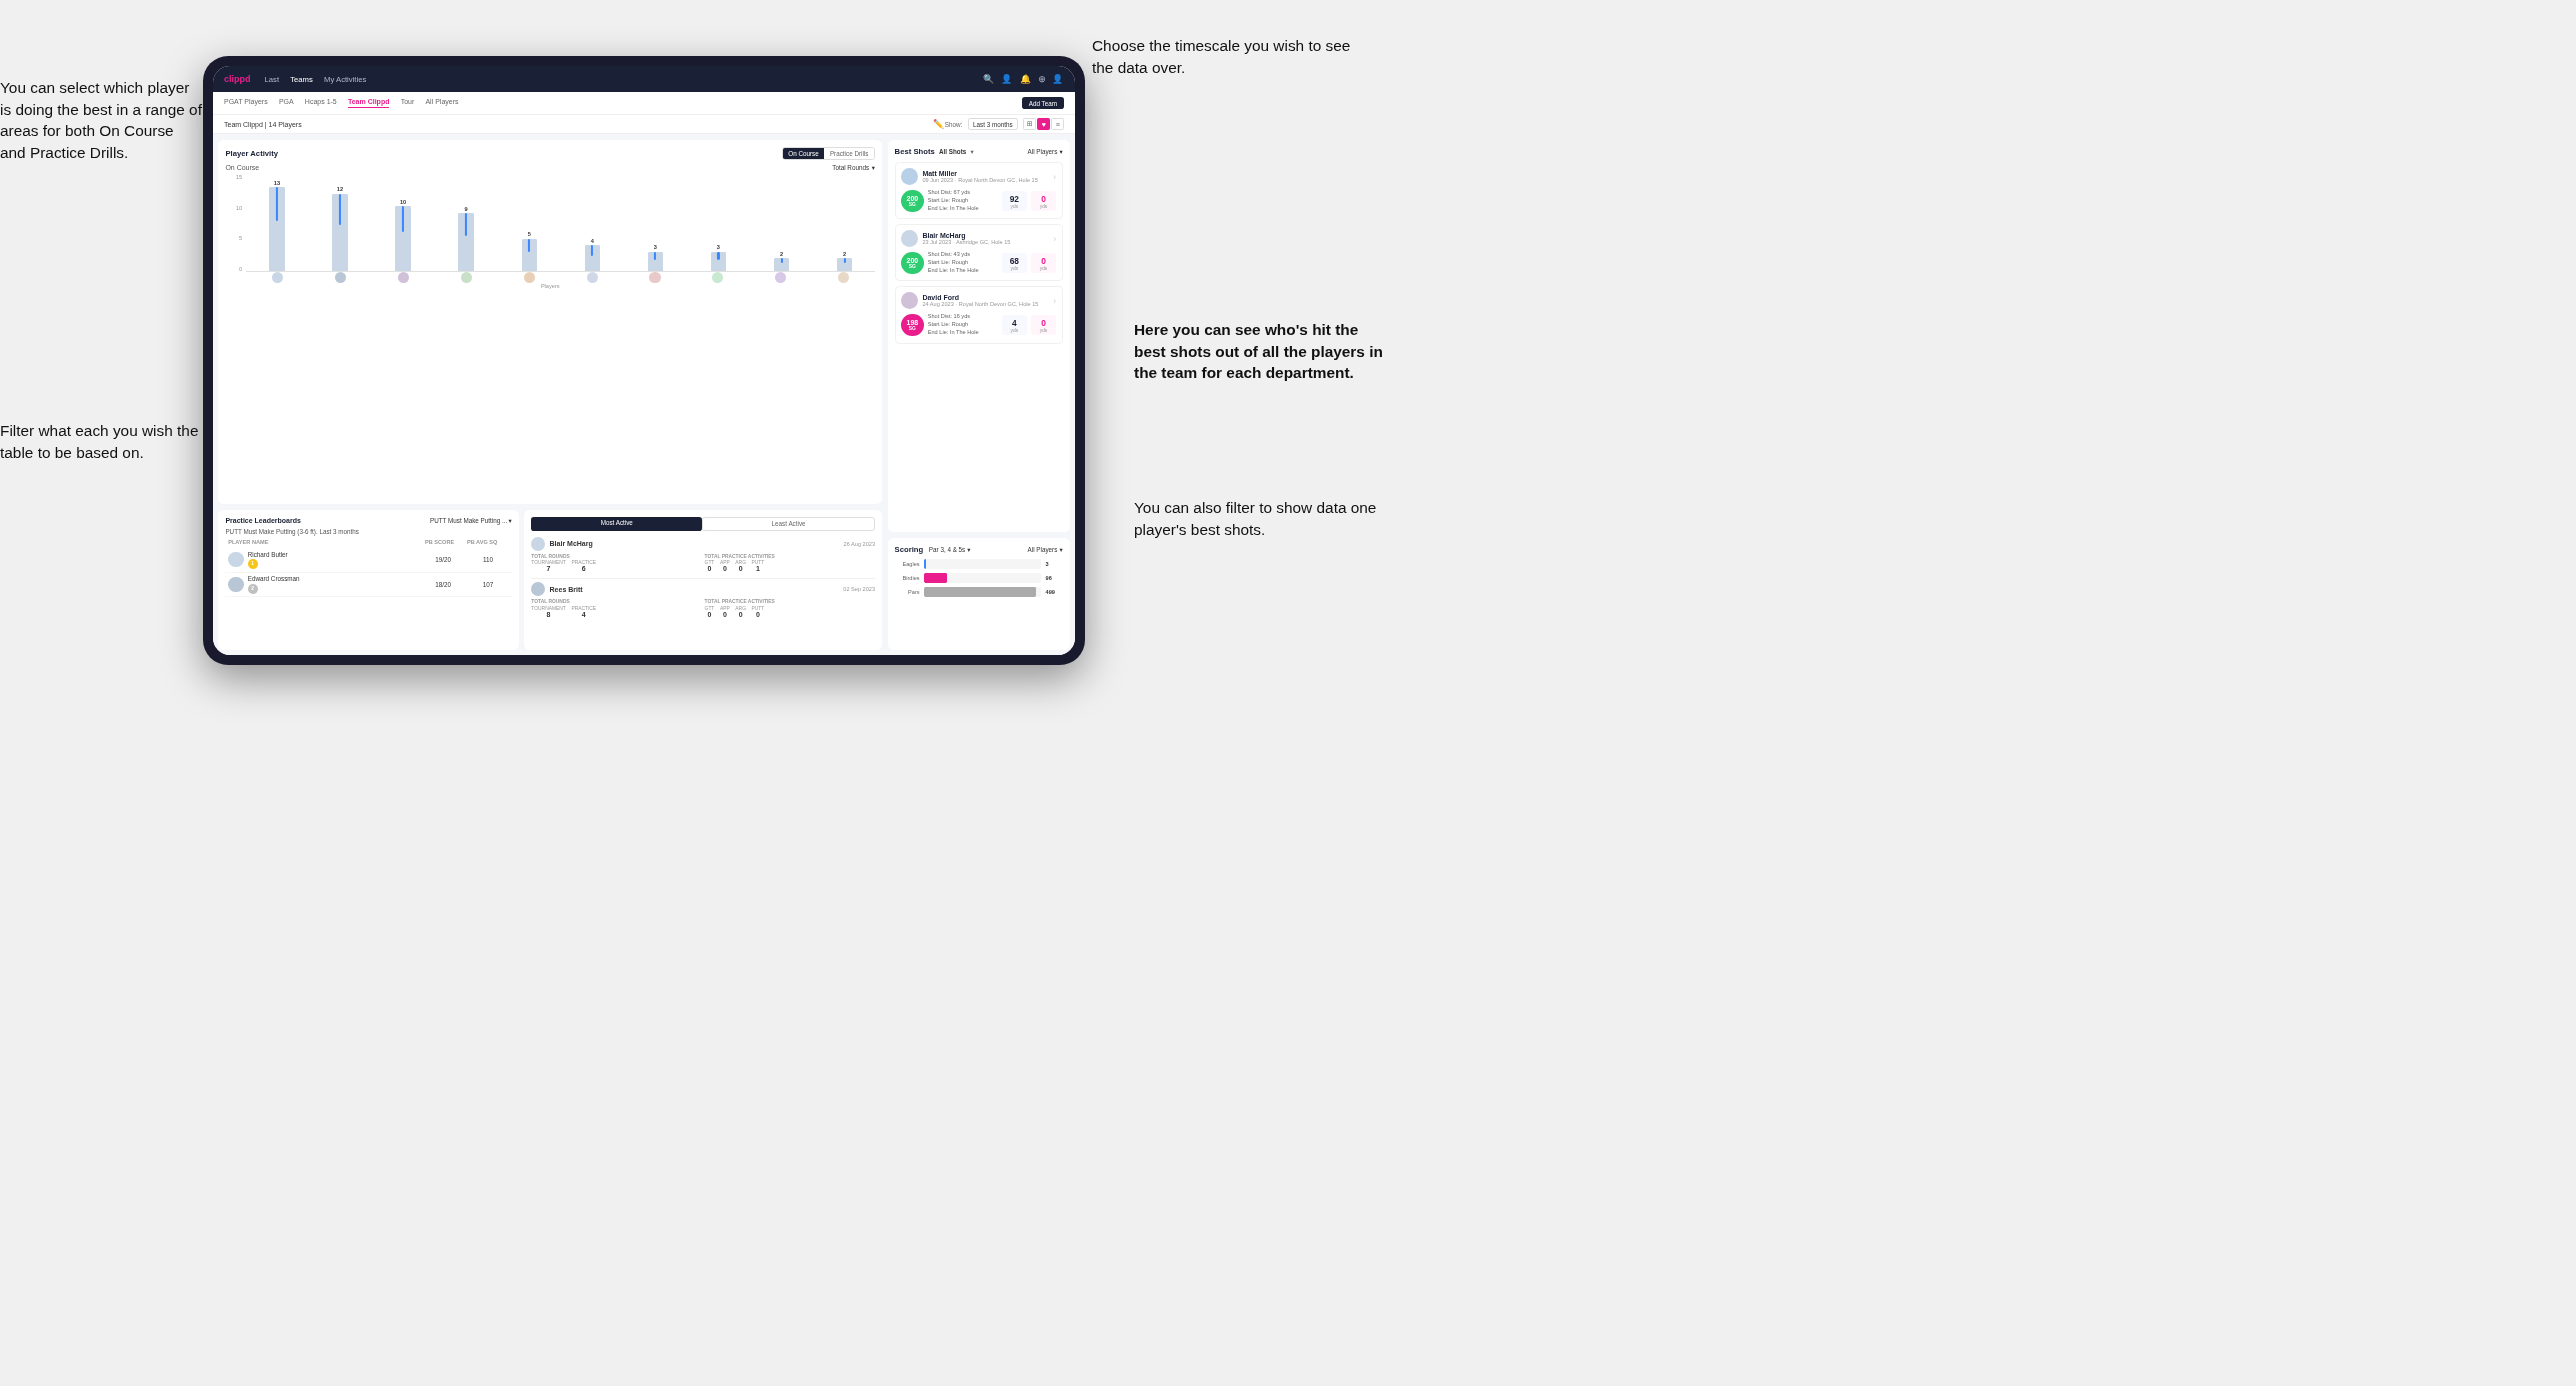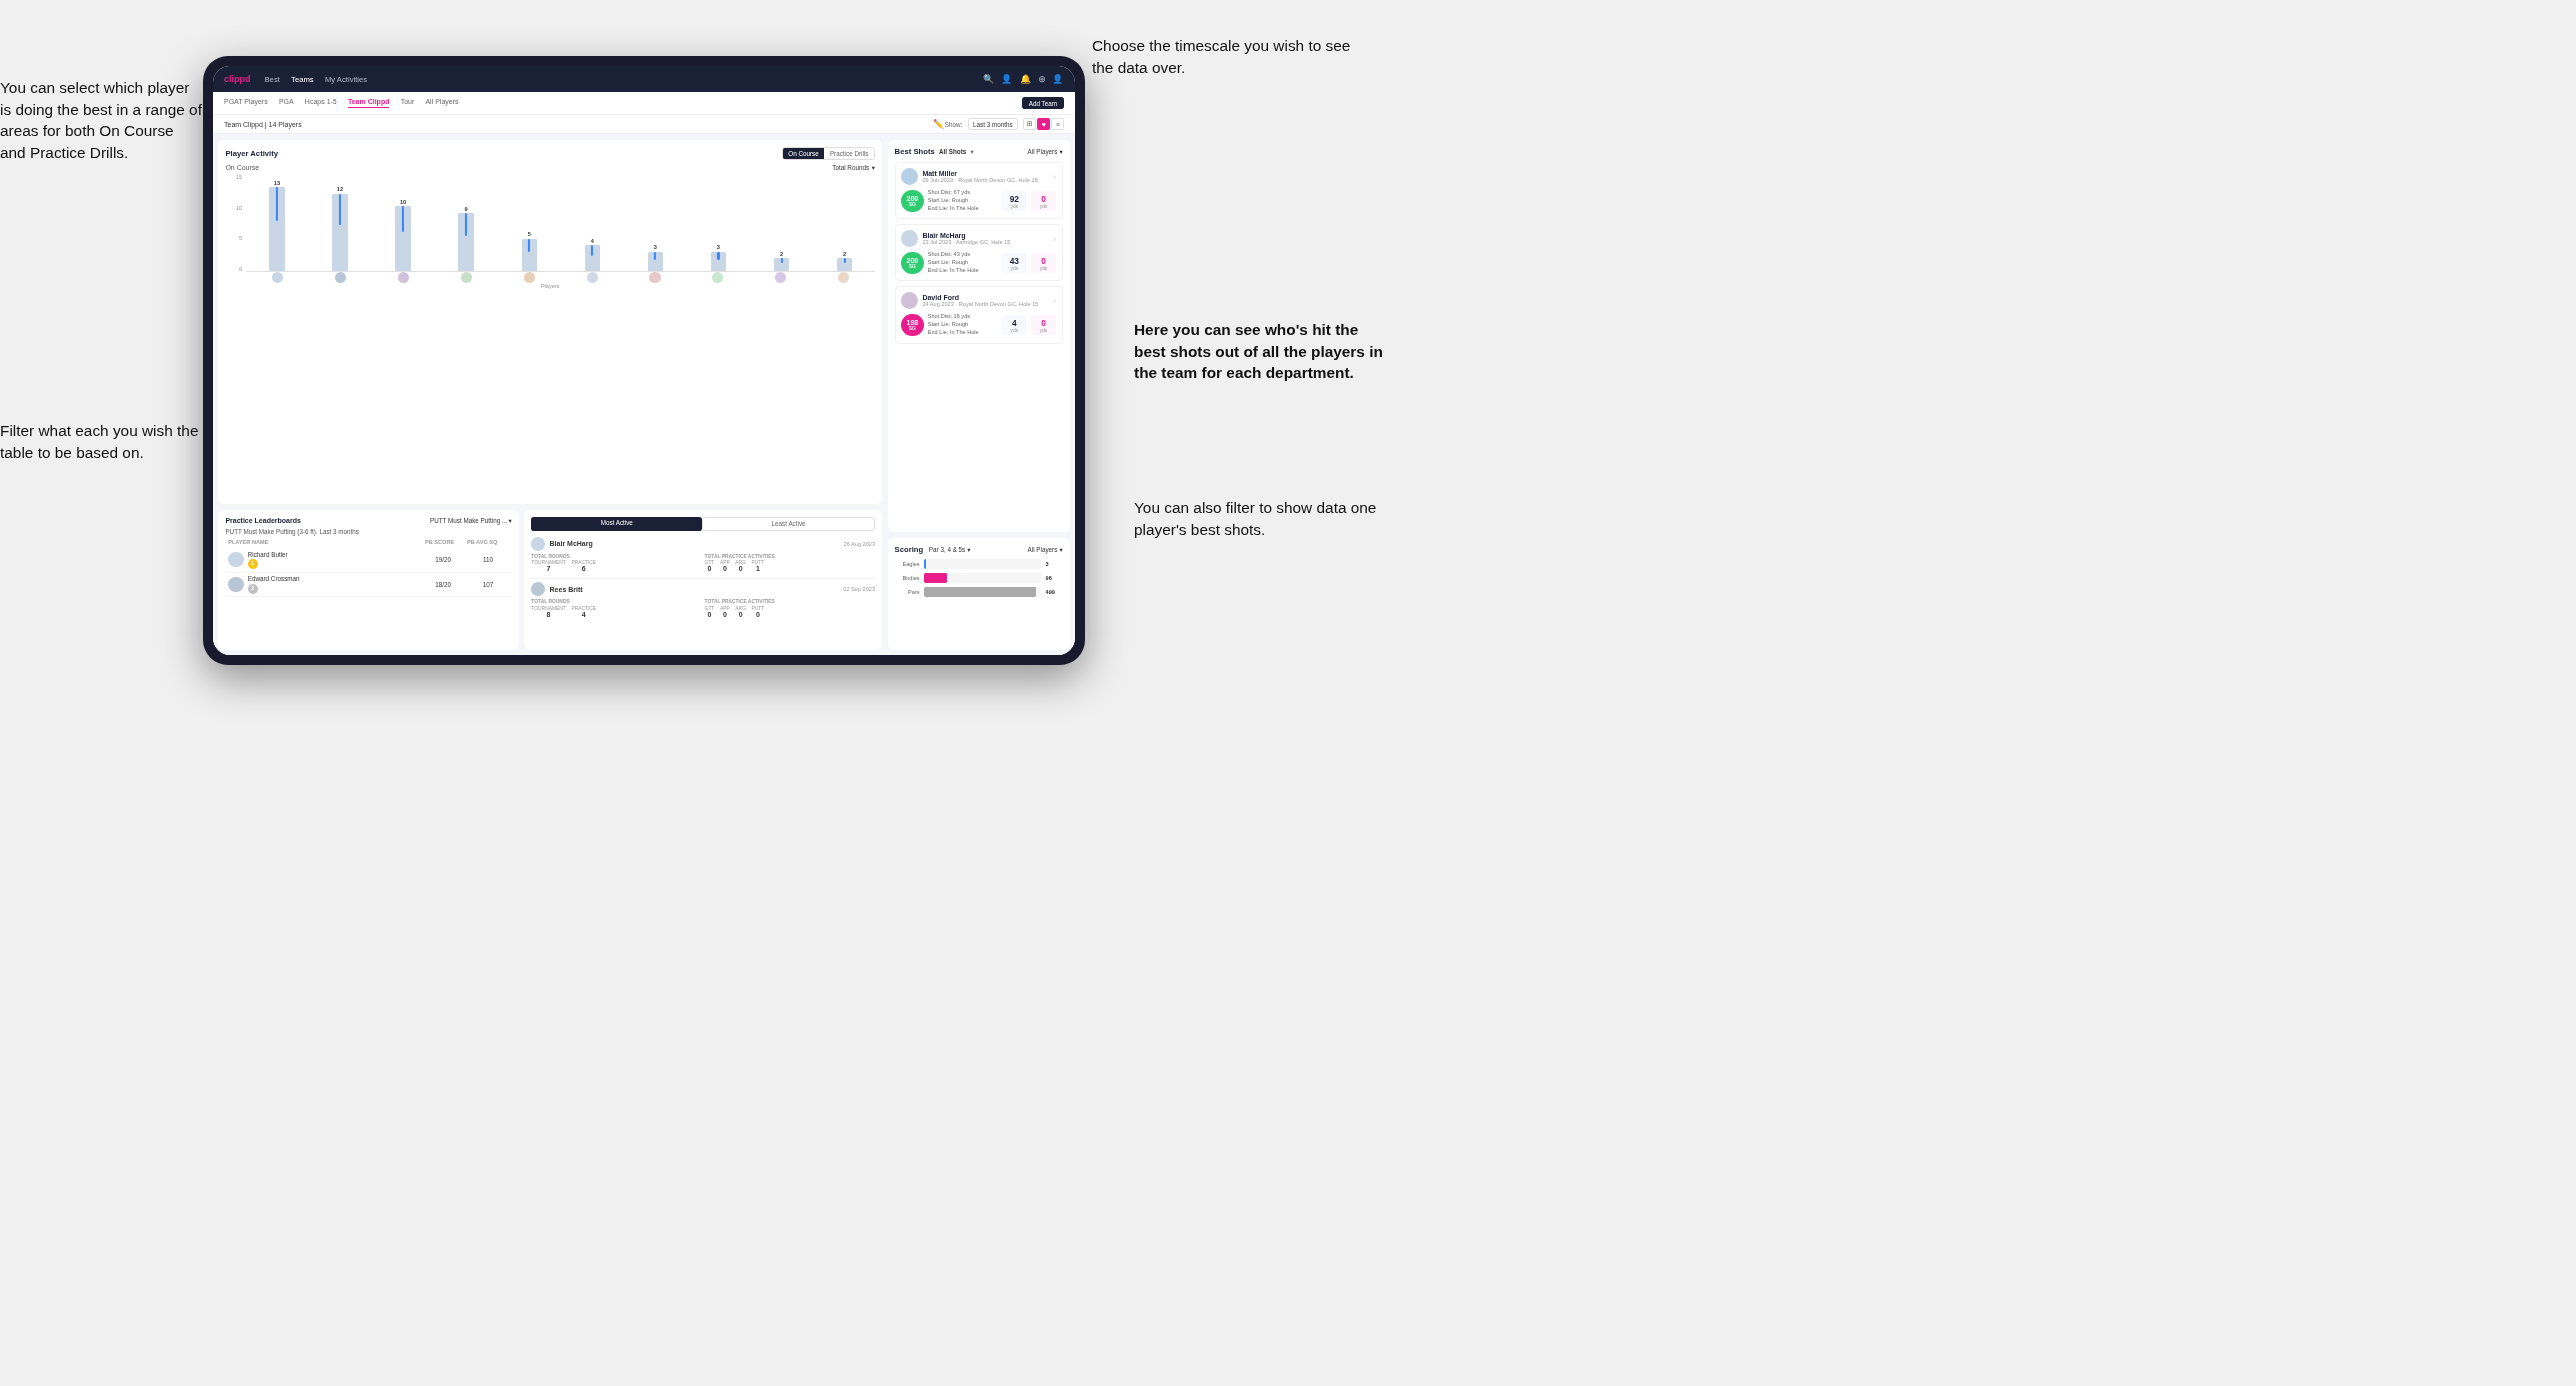--- a/index.html
+++ b/index.html
@@ -652,21 +652,21 @@
   </style>
 </head>
 <body>
 
 <div class="tablet-frame">
   <div class="tablet-screen">
 
     <div class="nav-bar">
       <div class="nav-logo">clippd</div>
       <div class="nav-links">
-        <span class="nav-link">Best</span>
+        <span class="nav-link">Last</span>
         <span class="nav-link active">Teams</span>
         <span class="nav-link">My Activities</span>
       </div>
       <div class="nav-icons">
         <span class="nav-icon">🔍</span>
         <span class="nav-icon">👤</span>
         <span class="nav-icon">🔔</span>
         <span class="nav-icon">⊕</span>
         <span class="nav-icon">👤</span>
       </div>
@@ -1045,21 +1045,21 @@
                 <span style="font-size:7px;font-weight:700;">200</span>
                 <span style="font-size:4.9px;">SG</span>
               </div>
               <div class="shot-info-text">
                 <div>Shot Dist: 43 yds</div>
                 <div>Start Lie: Rough</div>
                 <div>End Lie: In The Hole</div>
               </div>
               <div class="shot-metrics">
                 <div class="shot-metric">
-                  <div class="shot-metric-value">43</div>
+                  <div class="shot-metric-value">68</div>
                   <div class="shot-metric-label">yds</div>
                 </div>
                 <div class="shot-metric shot-metric-zero">
                   <div class="shot-metric-value">0</div>
                   <div class="shot-metric-label">yds</div>
                 </div>
               </div>
             </div>
           </div>
 

